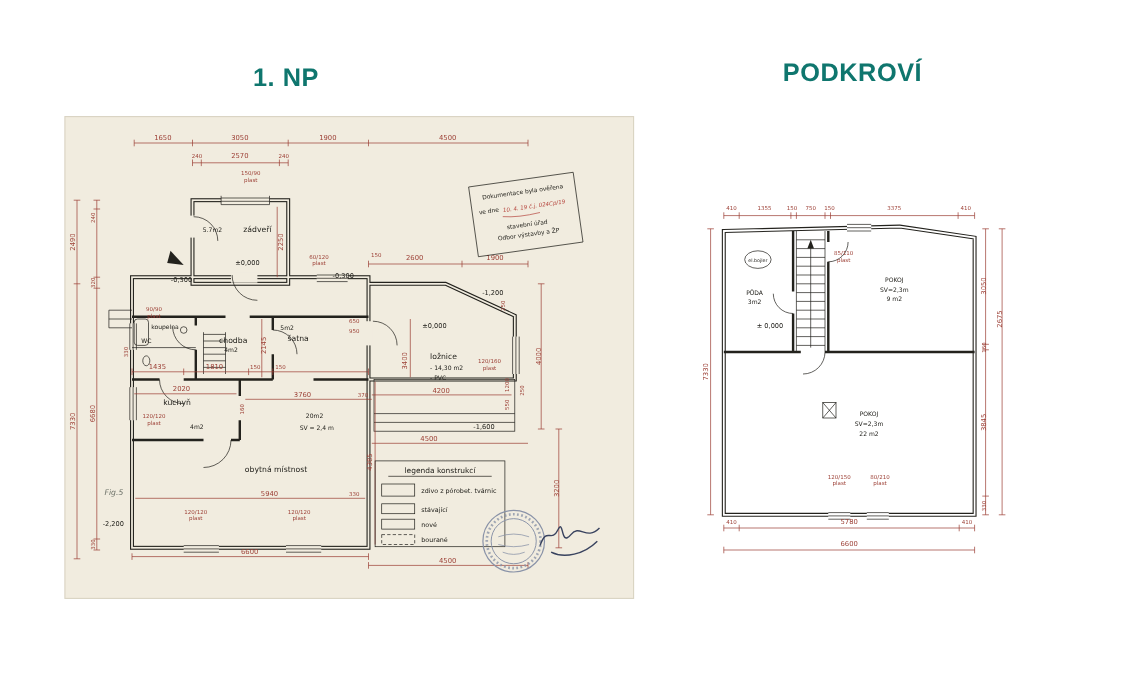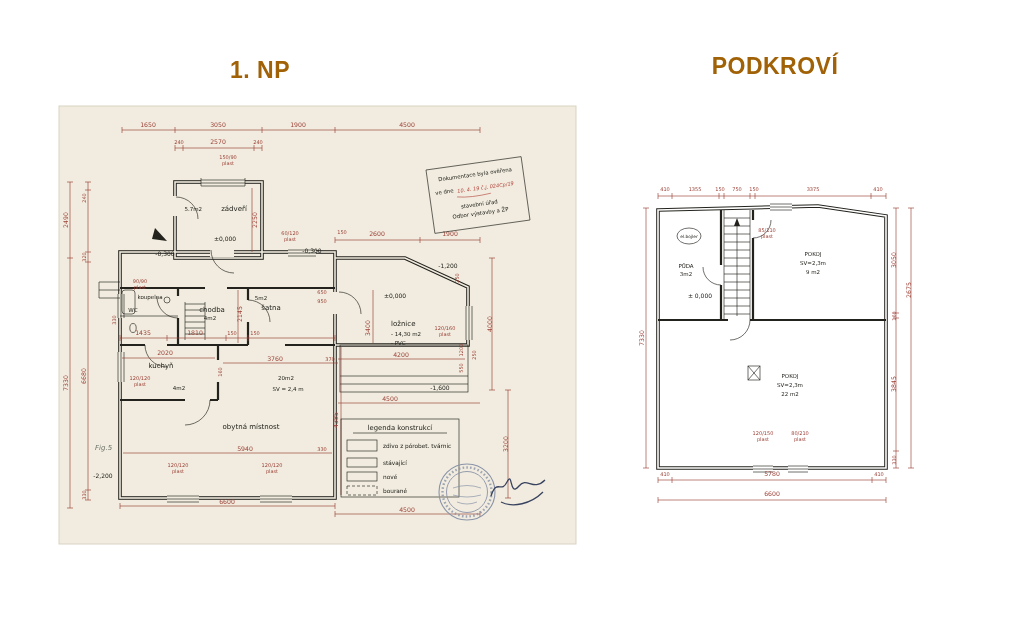--- a/index.html
+++ b/index.html
@@ -1,18 +1,18 @@
 <!DOCTYPE html>
 <html><head>
 <meta charset="utf-8">
 <style>
   html,body{margin:0;padding:0;background:#fff;}
   body{width:1024px;height:634px;position:relative;overflow:hidden;
        font-family:"Liberation Sans",sans-serif;}
-  .title{position:absolute;font-weight:bold;font-size:23px;color:#a16207;text-align:center;letter-spacing:.5px;}
+  .title{position:absolute;font-weight:bold;font-size:23px;color:#0f766e;text-align:center;letter-spacing:.5px;}
   .title-np{left:205px;top:57px;width:110px;}
   .title-attic{left:690px;top:53px;width:170px;text-align:center;}
   .plan{position:absolute;}
   .plan-np{left:55px;top:100px;}
   .plan-attic{left:630px;top:170px;}
   svg text{font-family:"DejaVu Sans",sans-serif;}
   .dimt{fill:#9c3f35;font-size:6.2px;text-anchor:middle;}
   .dimt.s{font-size:5px;}
   .wint{fill:#9c3f35;font-size:5px;text-anchor:middle;}
   .roomt{fill:#23221d;font-size:7px;text-anchor:middle;}

